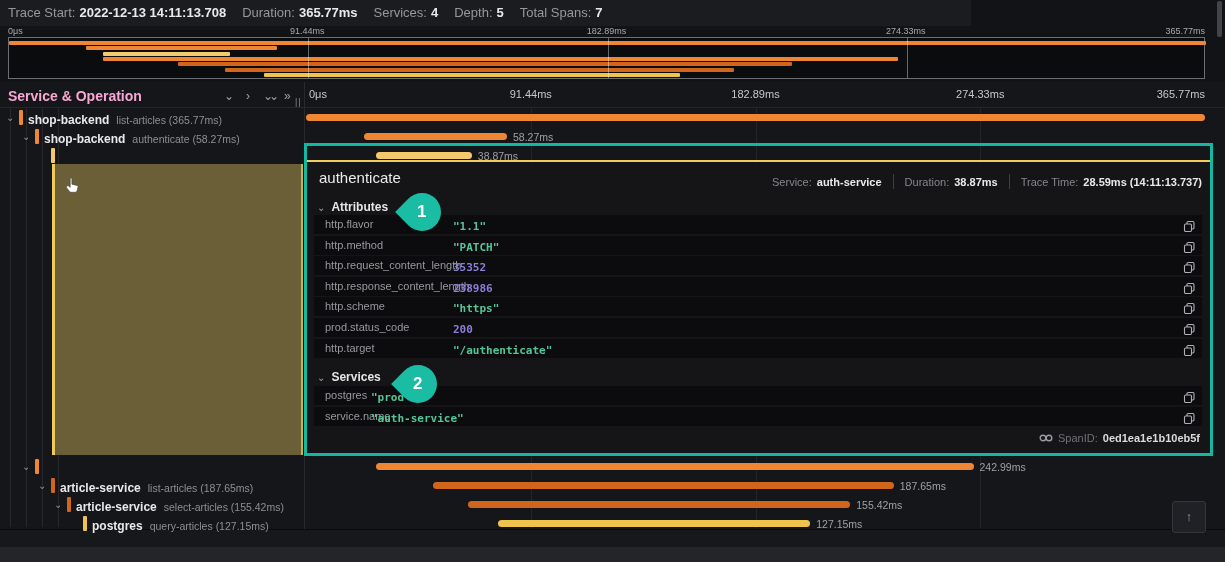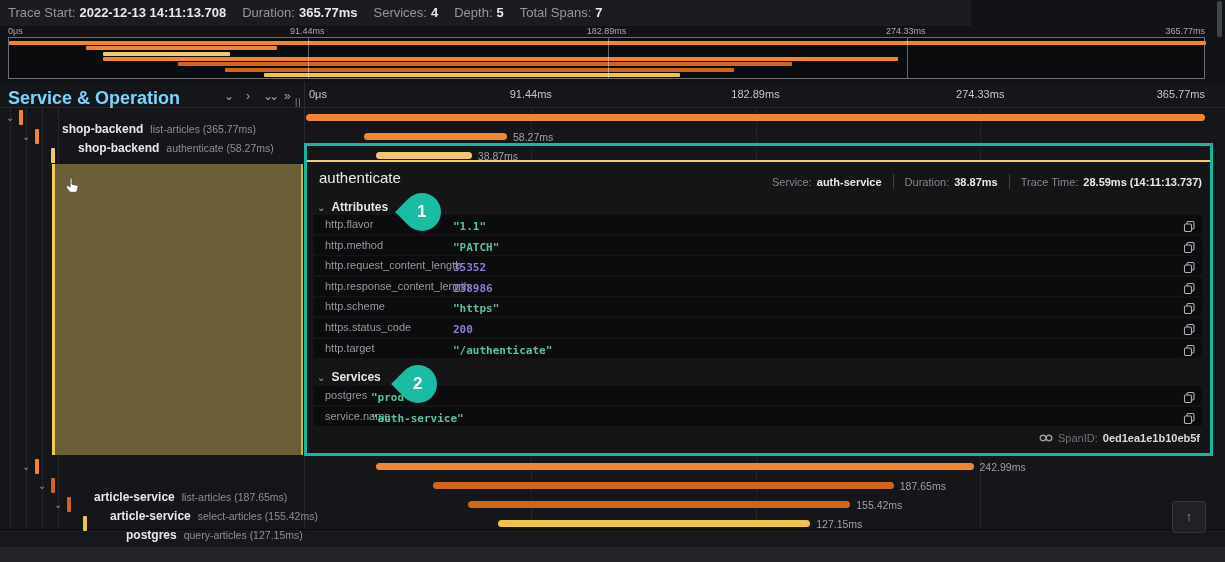--- a/index.html
+++ b/index.html
@@ -19,33 +19,33 @@
   
   .mini-tick{top:26px;font-size:9px;color:#a7a9ad;height:11px;line-height:11px;}
   #mini-box{left:8px;top:37px;width:1197px;height:42px;background:#0b0c0e;
             border:1px solid #6b6e73;box-sizing:border-box;}
   .mini-bar{position:absolute;height:4px;border-radius:1px;}
   .mini-grid{position:absolute;top:0;bottom:0;width:1px;background:rgba(255,255,255,0.38);}
 
   
   #main{left:0;top:82px;width:1225px;height:447px;background:#15161a;}
   #colheader{left:0;top:84px;width:1225px;height:23px;border-bottom:1px solid #25272c;}
-  #sop-title{left:8px;top:88px;font-size:18px;font-weight:bold;color:#7dd3fc;}
+  #sop-title{left:8px;top:88px;font-size:14px;font-weight:bold;color:#f9a8d4;}
   .hicon{top:90px;color:#9fa1a5;font-size:12px;line-height:12px;cursor:pointer;}
   #resize-handle{left:295px;top:97px;color:#85878b;font-size:9px;letter-spacing:1px;}
   #col-divider{left:304px;top:82px;width:1px;height:447px;background:#27292e;}
   .axis-tick{top:88px;font-size:11px;color:#c6c7c9;}
   .vgrid{top:107px;height:421px;width:1px;background:#222428;z-index:1;}
   .tguide{width:1px;top:108px;height:419px;background:#26282d;z-index:1;}
 
   
   .tree-row{left:0;width:303px;height:19px;line-height:19px;white-space:nowrap;z-index:3;}
   .tr-chev{position:absolute;top:0;color:#8e9094;font-size:10px;}
   .tr-bar{position:absolute;top:2px;width:4px;height:15px;border-radius:1px;}
-  .tr-svc{position:absolute;top:12px;font-size:12px;font-weight:bold;color:#e7e8e9;margin-left:34px;}
+  .tr-svc{position:absolute;top:3px;font-size:12px;font-weight:bold;color:#e7e8e9;}
   .tr-op{font-size:10.5px;color:#8d8f94;font-weight:normal;margin-left:7px;}
 
   
   #olive{left:52px;top:164px;width:251px;height:291px;background:#6b5f37;
          border-left:3px solid #f0c95f;border-right:2px solid #cdb04a;box-sizing:border-box;z-index:4;}
 
   
   .wf-bar{height:7px;border-radius:3.5px;z-index:3;}
   .wf-label{font-size:10.5px;color:#9da0a4;z-index:3;height:14px;line-height:14px;}
 
@@ -157,21 +157,21 @@
               <rect x="1.5" y="4" width="7" height="7.5" rx="1.2" fill="#0c0c0e" stroke="#aeb0b3" stroke-width="1.1"></rect>
             </svg></span></div>
         <div class="attr-row w-attr" style="top: 113.8px;"><span class="ar-key">http.response_content_length</span><span class="ar-val number">238986</span><span class="copy-btn"><svg width="13" height="13" viewBox="0 0 13 13">
               <rect x="4" y="1.5" width="7" height="7.5" rx="1.2" fill="none" stroke="#aeb0b3" stroke-width="1.1"></rect>
               <rect x="1.5" y="4" width="7" height="7.5" rx="1.2" fill="#0c0c0e" stroke="#aeb0b3" stroke-width="1.1"></rect>
             </svg></span></div>
         <div class="attr-row w-attr" style="top: 134.4px;"><span class="ar-key">http.scheme</span><span class="ar-val string">"https"</span><span class="copy-btn"><svg width="13" height="13" viewBox="0 0 13 13">
               <rect x="4" y="1.5" width="7" height="7.5" rx="1.2" fill="none" stroke="#aeb0b3" stroke-width="1.1"></rect>
               <rect x="1.5" y="4" width="7" height="7.5" rx="1.2" fill="#0c0c0e" stroke="#aeb0b3" stroke-width="1.1"></rect>
             </svg></span></div>
-        <div class="attr-row w-attr" style="top: 155px;"><span class="ar-key">https.status_code</span><span class="ar-val number">200</span><span class="copy-btn"><svg width="13" height="13" viewBox="0 0 13 13">
+        <div class="attr-row w-attr" style="top: 155px;"><span class="ar-key">prod.status_code</span><span class="ar-val number">200</span><span class="copy-btn"><svg width="13" height="13" viewBox="0 0 13 13">
               <rect x="4" y="1.5" width="7" height="7.5" rx="1.2" fill="none" stroke="#aeb0b3" stroke-width="1.1"></rect>
               <rect x="1.5" y="4" width="7" height="7.5" rx="1.2" fill="#0c0c0e" stroke="#aeb0b3" stroke-width="1.1"></rect>
             </svg></span></div>
         <div class="attr-row w-attr" style="top: 175.6px;"><span class="ar-key">http.target</span><span class="ar-val string">"/authenticate"</span><span class="copy-btn"><svg width="13" height="13" viewBox="0 0 13 13">
               <rect x="4" y="1.5" width="7" height="7.5" rx="1.2" fill="none" stroke="#aeb0b3" stroke-width="1.1"></rect>
               <rect x="1.5" y="4" width="7" height="7.5" rx="1.2" fill="#0c0c0e" stroke="#aeb0b3" stroke-width="1.1"></rect>
             </svg></span></div>
         <div class="sec-header" style="top: 207px;"><span class="sec-chev">⌄</span><span>Services</span></div>
         <div class="attr-row w-res" style="top: 223px;"><span class="ar-key">postgres</span><span class="ar-val string">"prod"</span><span class="copy-btn"><svg width="13" height="13" viewBox="0 0 13 13">
               <rect x="4" y="1.5" width="7" height="7.5" rx="1.2" fill="none" stroke="#aeb0b3" stroke-width="1.1"></rect>

